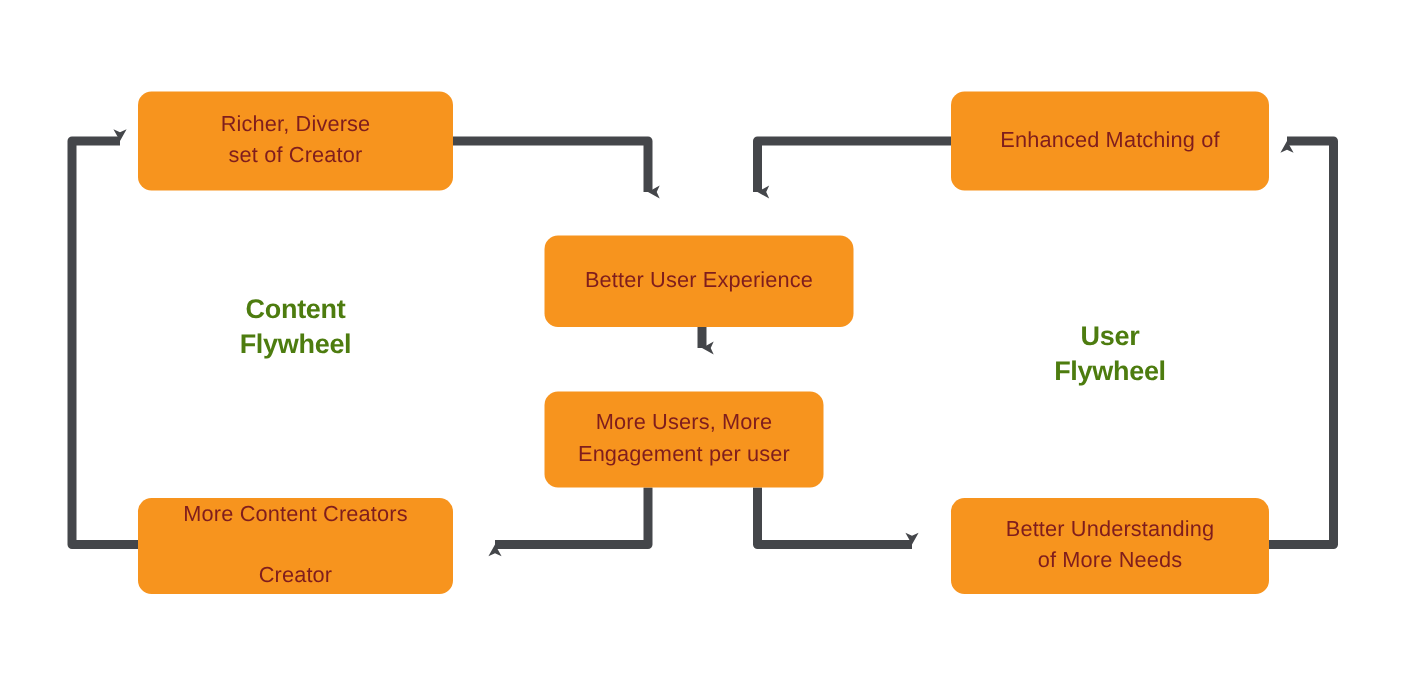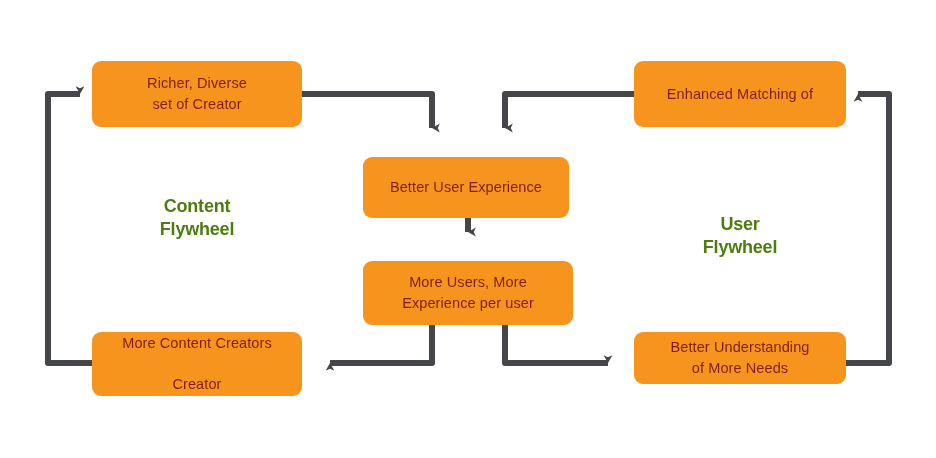--- a/index.html
+++ b/index.html
@@ -49,23 +49,23 @@
     line-height: 1.25;
     text-align: center;
     letter-spacing: -0.2px;
     z-index: 2;
   }
 
   
   #node-richer            { left: 92px;  top: 61px;  width: 210px; height: 66px; }
   #node-enhanced          { left: 634px; top: 61px;  width: 212px; height: 66px; }
   #node-better-ux         { left: 363px; top: 157px; width: 206px; height: 61px; }
-  #node-more-users        { left: 363px; top: 261px; width: 210px; height: 64px; }
+  #node-more-users        { left: 363px; top: 261px; width: 186px; height: 64px; }
   #node-more-creators     { left: 92px;  top: 332px; width: 210px; height: 64px; }
-  #node-better-understand { left: 634px; top: 332px; width: 212px; height: 52px; }
+  #node-better-understand { left: 634px; top: 332px; width: 212px; height: 64px; }
 
   #title-content { left: 97px;  top: 195px; width: 200px; }
   #title-user    { left: 639px; top: 195px; width: 202px; margin-top: 18px; }
 </style>
 </head>
 <body>
 
 <div id="diagram">
 
   <svg id="arrow-layer" viewBox="0 0 936 458" width="936" height="458" xmlns="http://www.w3.org/2000/svg">
@@ -108,21 +108,21 @@
 
   <div class="node" id="node-enhanced">
     <span><span>Enhanced Matching of</span><br></span>
   </div>
 
   <div class="node" id="node-better-ux">
     <span><span>Better User Experience</span></span>
   </div>
 
   <div class="node" id="node-more-users">
-    <span><span>More Users, More</span><br><span>Experience per user</span></span>
+    <span><span>More Users, More</span><br><span>Engagement per user</span></span>
   </div>
 
   <div class="node" id="node-more-creators">
     <span><span>More Content Creators</span><br><br><span>Creator</span></span>
   </div>
 
   <div class="node" id="node-better-understand">
     <span><span>Better Understanding</span><br><span>of More Needs</span></span>
   </div>
 

